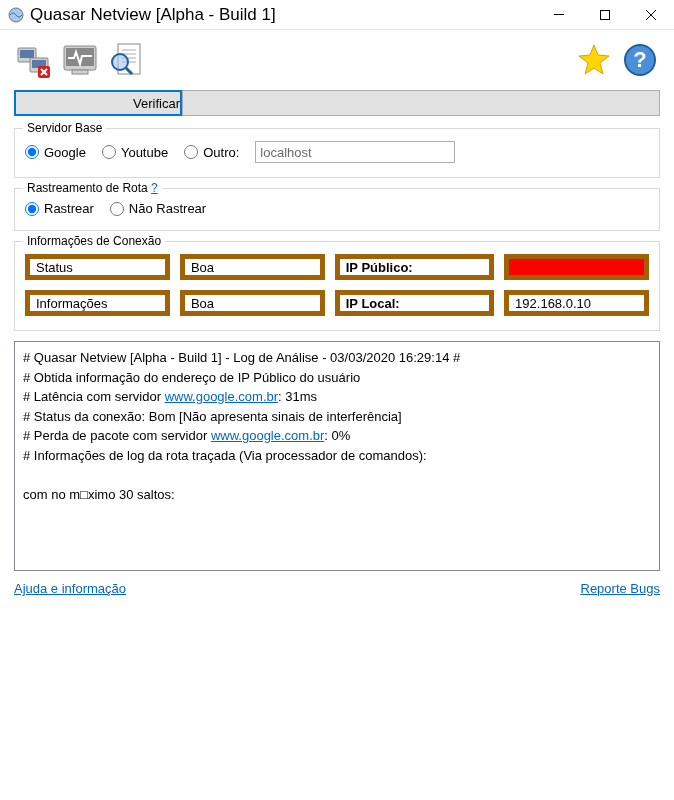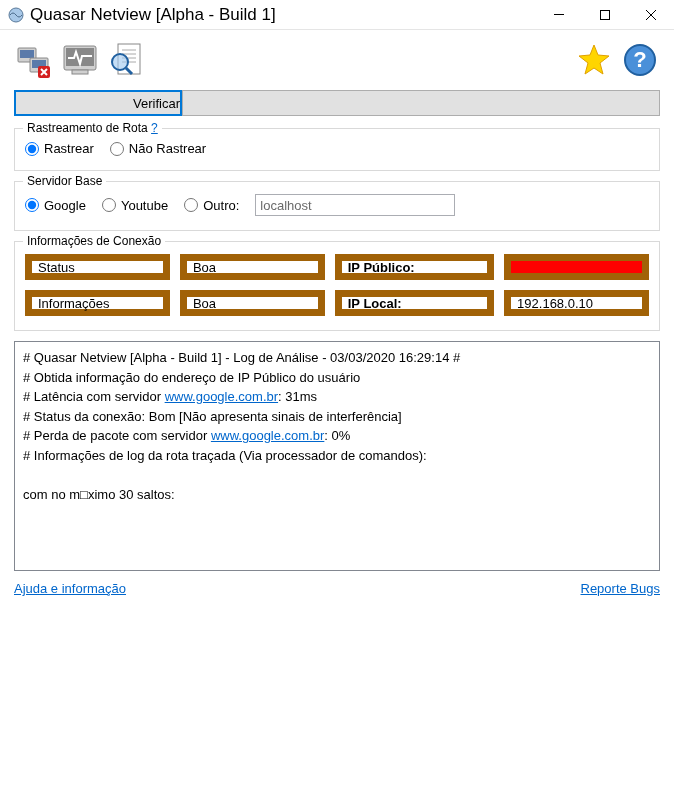--- a/index.html
+++ b/index.html
@@ -24,21 +24,21 @@
 .legend { position: absolute; top: -8px; left: 8px; background: #fff; padding: 0 4px; font-size: 12px; }
 
 .radio-row { display: flex; align-items: center; gap: 16px; font-size: 13px; }
 .radio-row label { display: flex; align-items: center; gap: 5px; }
 input[type=radio] { width: 14px; height: 14px; }
 .host-input { width: 200px; height: 22px; padding: 0 4px; font-size: 13px; border: 1px solid #abadb3; color: #6a6a6a; background: #fff; }
 
 .help-link { color: #0066cc; text-decoration: underline; font-size: 12px; }
 
 .conn-grid { display: grid; grid-template-columns: 1fr 1fr 1.1fr 1fr; gap: 10px; }
-.cell { border: 7px solid #a16207; padding: 4px 6px; height: 26px; font-size: 13px; display: flex; align-items: center; }
+.cell { border: 5px solid #a16207; padding: 4px 6px; height: 26px; font-size: 13px; display: flex; align-items: center; }
 .cell.bold { font-weight: bold; }
 .redact { background: #ff0000; }
 
 .log-box { border: 1px solid #828790; background: #fff; height: 230px; padding: 6px 8px; font-size: 13px; line-height: 1.5; overflow-y: scroll; position: relative; }
 .log-box a { color: #0066cc; text-decoration: underline; }
 .log-box b { font-weight: normal; }
 
 .footer-links { display: flex; justify-content: space-between; margin-top: 10px; font-size: 13px; }
 .footer-links a { color: #0066cc; text-decoration: underline; }
 </style>
@@ -113,52 +113,52 @@
       </svg>
     </div>
   </div>
 
   <div class="btn-row">
     <button class="verify-btn">Verificar</button>
     <button class="blank-btn"></button>
   </div>
 
   <div class="fieldset">
-    <span class="legend">
-      <span>Rastreamento de Rota</span>
-      <a class="help-link">?</a>
-    </span>
-    <div class="radio-row">
-      <label>
-          <input type="radio" name="tr" checked="" style="">
-          <span>Rastrear</span>
-        </label>
-      <label>
-          <input type="radio" name="tr" style="">
-          <span>Não Rastrear</span>
-        </label>
-    </div>
-  </div>
-
-  <div class="fieldset">
     <span class="legend">Servidor Base</span>
     <div class="radio-row">
       <label>
           <input type="radio" name="srv" checked="" style="">
           <span>Google</span>
         </label>
       <label>
           <input type="radio" name="srv" style="">
           <span>Youtube</span>
         </label>
       <label>
           <input type="radio" name="srv" style="">
           <span>Outro:</span>
         </label>
       <input class="host-input" value="localhost" style="">
+    </div>
+  </div>
+
+  <div class="fieldset">
+    <span class="legend">
+      <span>Rastreamento de Rota</span>
+      <a class="help-link">?</a>
+    </span>
+    <div class="radio-row">
+      <label>
+          <input type="radio" name="tr" checked="" style="">
+          <span>Rastrear</span>
+        </label>
+      <label>
+          <input type="radio" name="tr" style="">
+          <span>Não Rastrear</span>
+        </label>
     </div>
   </div>
 
   <div class="fieldset">
     <span class="legend">Informações de Conexão</span>
     <div class="conn-grid">
       <div class="cell">Status</div>
       <div class="cell">Boa</div>
       <div class="cell bold">IP Público:</div>
       <div class="cell redact"></div>

